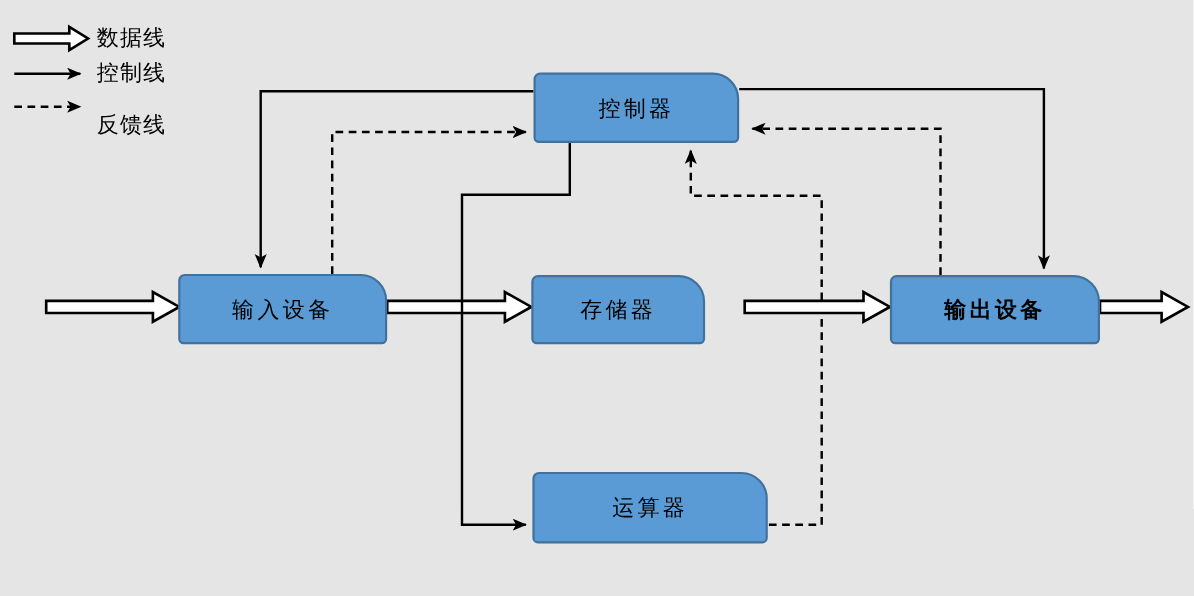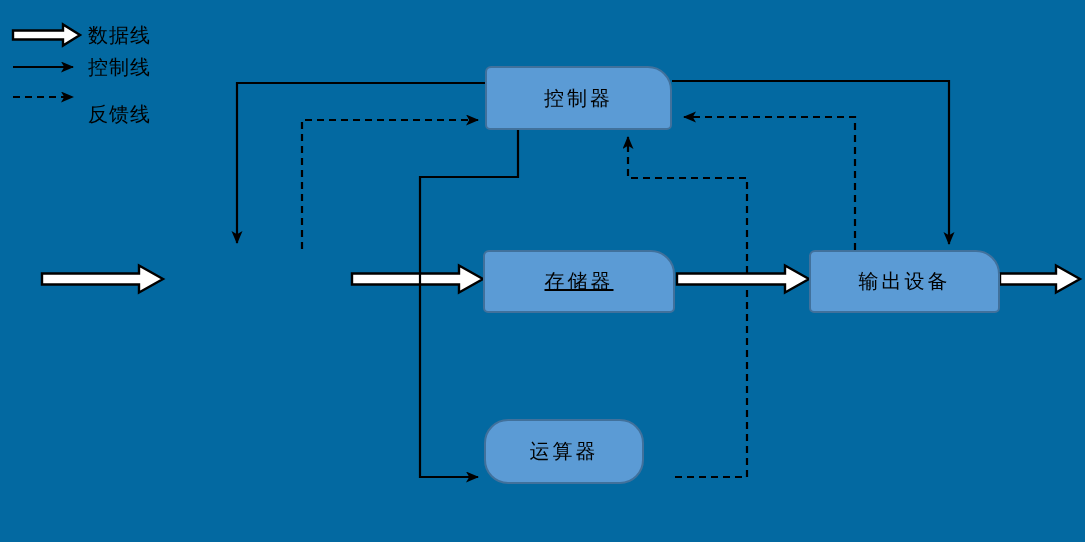--- a/index.html
+++ b/index.html
@@ -5,21 +5,21 @@
   html, body {
     margin: 0;
     padding: 0;
     background: #ffffff;
     font-family: "Liberation Serif", "DejaVu Serif", serif;
   }
   .canvas {
     position: relative;
     width: 1085px;
     height: 542px;
-    background: #0369a1;
+    background: #e5e5e5;
     overflow: hidden;
   }
   .wires {
     position: absolute;
     left: 0; top: 0;
     width: 1085px;
     height: 542px;
   }
   .node {
     position: absolute;
@@ -30,23 +30,23 @@
     display: flex;
     align-items: center;
     justify-content: center;
     font-size: 20px;
     letter-spacing: 3px;
     color: #000000;
     z-index: 2;
   }
   .node-controller { left: 485px; top: 66px;  width: 187px; height: 64px; }
   .node-input      { left: 162px; top: 249px; width: 190px; height: 64px; }
-  .node-memory     { left: 483px; top: 250px; width: 192px; height: 63px; text-decoration: underline; }
-  .node-output     { left: 809px; top: 250px; width: 191px; height: 63px; }
-  .node-alu        { left: 484px; top: 419px; width: 160px; height: 65px; border-radius: 24px; }
+  .node-memory     { left: 483px; top: 250px; width: 158px; height: 63px; }
+  .node-output     { left: 809px; top: 250px; width: 191px; height: 63px; font-weight: bold; }
+  .node-alu        { left: 484px; top: 429px; width: 214px; height: 65px; }
   .legend-label {
     position: absolute;
     left: 88px;
     font-size: 20px;
     color: #000000;
     letter-spacing: 1px;
     z-index: 2;
     line-height: 1;
   }
   .legend-label-1 { top: 25px; }
@@ -86,17 +86,18 @@
       <polyline points="518,130 518,177 420,177 420,477 478,477" marker-end="url(#ah)"></polyline>
       <line x1="13" y1="67" x2="73" y2="67" marker-end="url(#ah)"></line>
     </g>
   </svg>
 
   <span class="legend-label legend-label-1">数据线</span>
   <span class="legend-label legend-label-2">控制线</span>
   <span class="legend-label legend-label-3">反馈线</span>
 
   <div class="node node-controller">控制器</div>
+  <div class="node node-input">输入设备</div>
   <div class="node node-memory">存储器</div>
   <div class="node node-output">输出设备</div>
   <div class="node node-alu">运算器</div>
 
 </div>
 
 </body></html>

